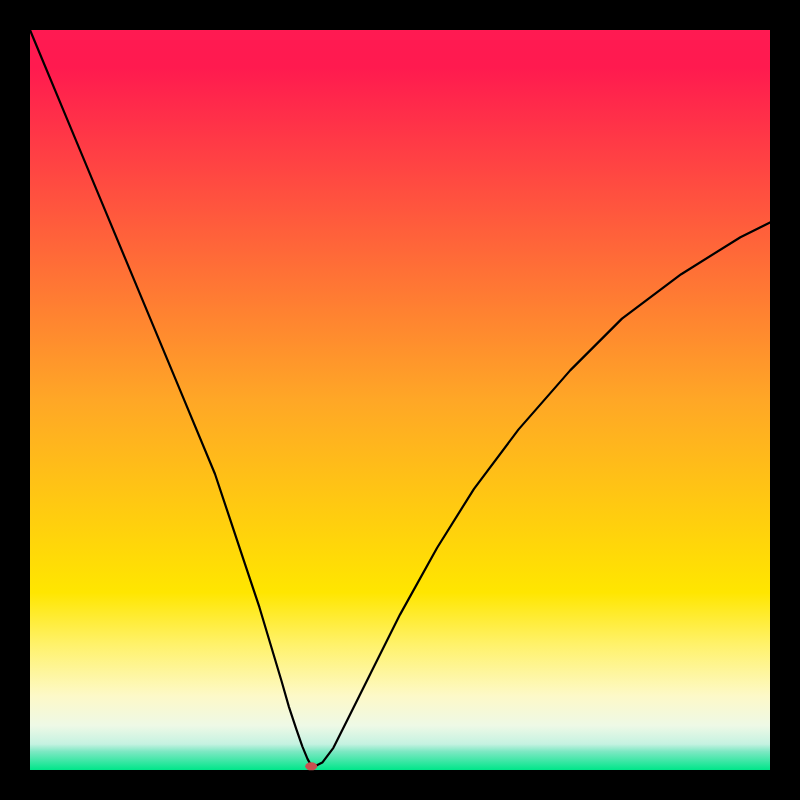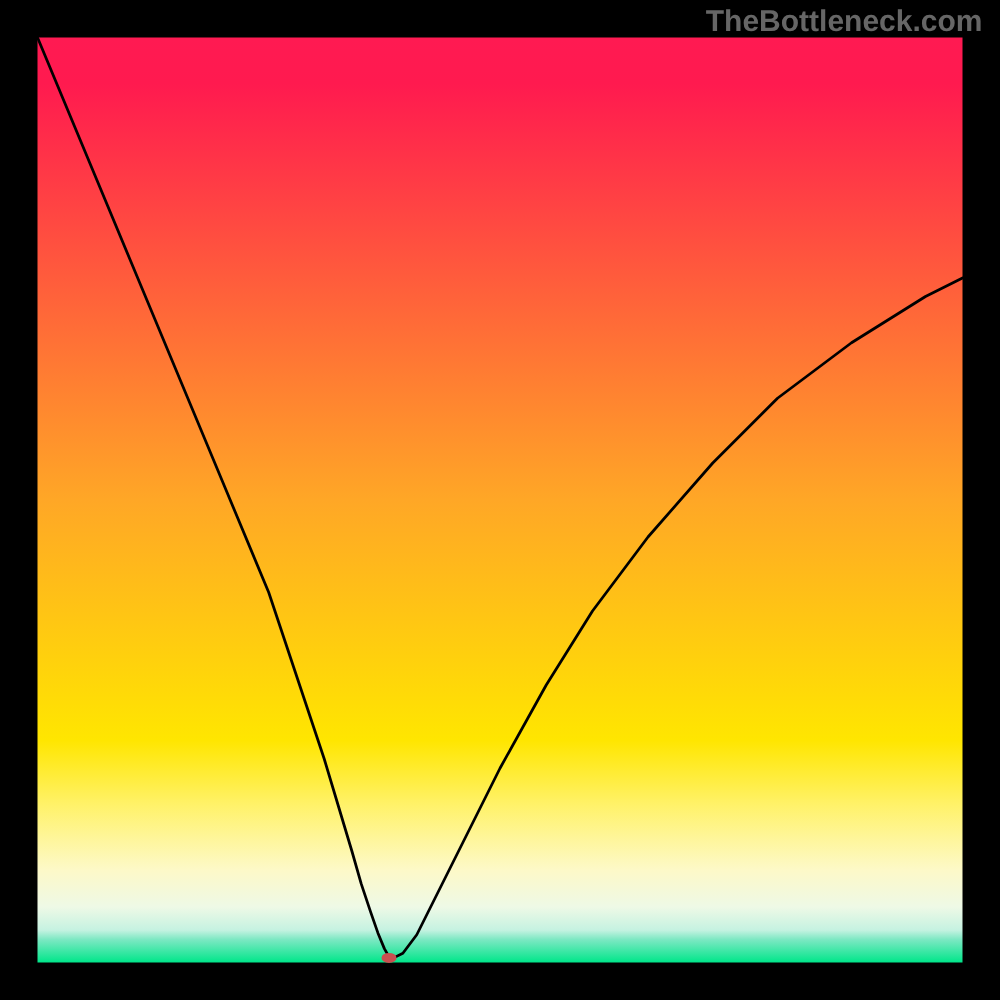--- a/index.html
+++ b/index.html
@@ -29,21 +29,20 @@
   svg {
     position: absolute;
     top: 0;
     left: 0;
   }
 </style>
 </head>
 <body>
 
 <div class="frame">
-  <div class="watermark">TheBottleneck.com</div>
   <svg id="chart-svg" width="800" height="800" viewBox="0 0 800 800">
       <defs>
         <linearGradient id="bg-grad" x1="0" y1="0" x2="0" y2="1">
           <stop offset="0%" stop-color="#ff1a52"></stop>
           <stop offset="5%" stop-color="#ff1a4f"></stop>
           <stop offset="50%" stop-color="#ffa726"></stop>
           <stop offset="76%" stop-color="#ffe600"></stop>
           <stop offset="83%" stop-color="#fff26a"></stop>
           <stop offset="90%" stop-color="#fdf9c8"></stop>
           <stop offset="94%" stop-color="#eef9e6"></stop>

